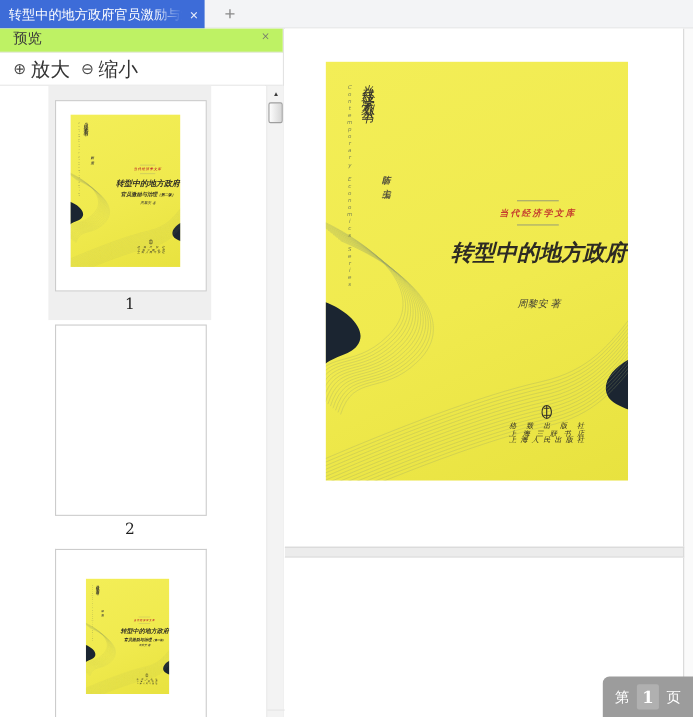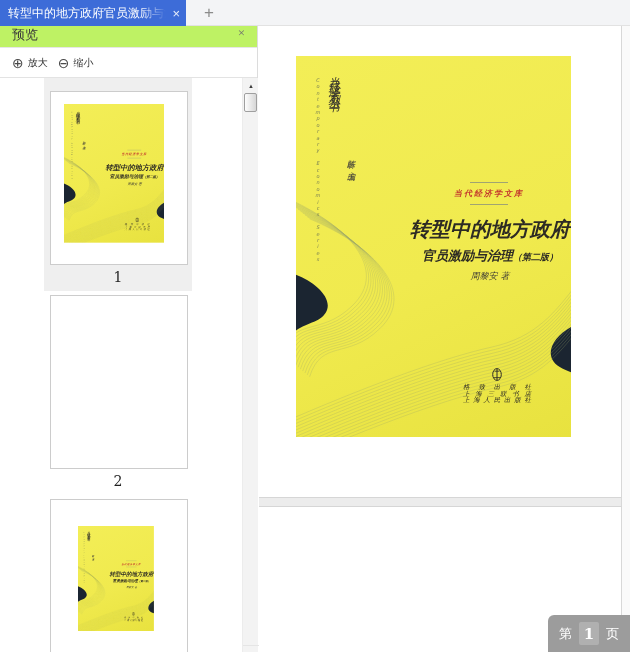--- a/index.html
+++ b/index.html
@@ -25,21 +25,21 @@
              background:#fff; border-right:1px solid #dcdcdc; }
   .panel-header { height:22px; background:#bef264; border-bottom:1px solid #e6e6e6;
                   display:flex; align-items:flex-start; padding:0 12px;font-family:Liberation Serif, serif; }
   .panel-title { font-size:13px; color:#3a3a3a; }
   .panel-close { margin-left:auto; color:#6f6f6f; font-size:13px; line-height:13px; cursor:pointer; }
   .panel-toolbar { height:30px; border-bottom:1px solid #e3e3e3; display:flex; align-items:center;
                    padding-left:12px; background:#fff; }
   .tool-btn { display:flex; align-items:center; margin-right:10px; cursor:pointer; color:#333; }
   .tool-icon { font-size:14px; line-height:14px; color:#4a4a4a; margin-right:4px;
                font-family:"DejaVu Sans",sans-serif; }
-  .tool-label { font-size:10px;text-align:center; }
+  .tool-label { font-size:18px;text-align:center; }
 
   .thumb-list { position:absolute; left:0; top:52px; width:241px; bottom:0; overflow:hidden; background:#fff; }
   .thumb-sel { position:absolute; left:44px; top:0; width:148px; height:213px; background:#efefef; }
   .thumb-page { position:absolute; background:#fff; border:1px solid #cccccc; }
   .tp1 { left:6px; top:13px; width:138px; height:174px; }
   .tp2 { left:50px; top:217px; width:138px; height:174px; }
   .tp3 { left:50px; top:421px; width:138px; height:231px; border-bottom:none; }
   .thumb-label { position:absolute; width:148px; text-align:center; font-family:"DejaVu Serif","Liberation Serif",serif;
                  font-size:14px; color:#1f1f1f; }
   .tl1 { left:0; top:191px; }
@@ -348,21 +348,20 @@
             </svg>
     <div class="v-en">Contemporary Economics Series</div>
     <div class="v-cn">当代经济学系列丛书</div>
     <div class="v-ed">陈昕 主编</div>
     <div class="clabel">
       <div class="rule"></div>
       <div class="txt">当代经济学文库</div>
       <div class="rule"></div>
     </div>
     <div class="btitle">转型中的地方政府</div>
-    <div class="bsub"><span>官员激励与治理</span><span class="ed">（第二版）</span></div>
     <div class="bauthor">周黎安 著</div>
     <div class="pub">
       <svg class="plogo" viewBox="0 0 10 13">
         <ellipse cx="5" cy="6.5" rx="4.3" ry="5.9" fill="none" stroke="#2e2c26" stroke-width="1"></ellipse>
         <line x1="5" y1="1" x2="5" y2="12" stroke="#2e2c26" stroke-width="1"></line>
         <line x1="2.5" y1="3.2" x2="7.5" y2="3.2" stroke="#2e2c26" stroke-width="0.8"></line>
         <line x1="2" y1="9.6" x2="8" y2="9.6" stroke="#2e2c26" stroke-width="0.8"></line>
       </svg>
       <div class="pline">
                 <span>格</span>

